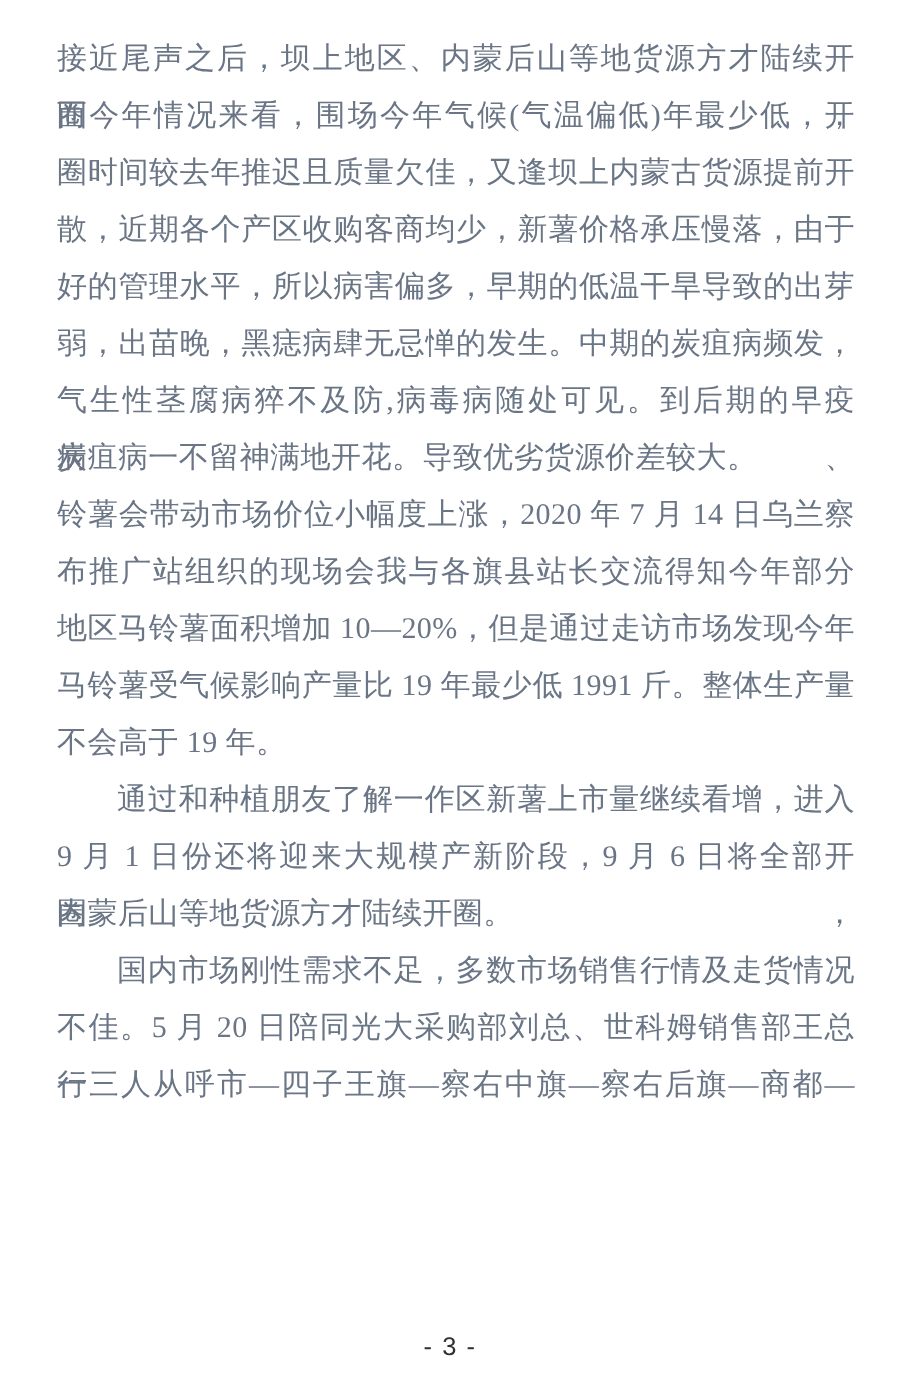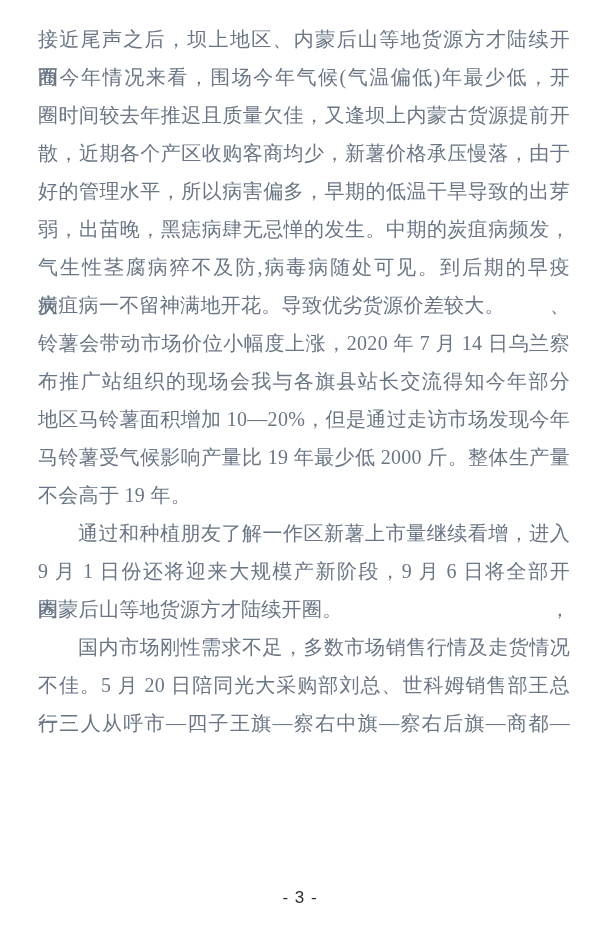--- a/index.html
+++ b/index.html
@@ -56,21 +56,21 @@
       <div class="line j">而今年情况来看，围场今年气候(气温偏低)年最少低，开</div>
       <div class="line j">圈时间较去年推迟且质量欠佳，又逢坝上内蒙古货源提前开</div>
       <div class="line j">散，近期各个产区收购客商均少，新薯价格承压慢落，由于</div>
       <div class="line j">好的管理水平，所以病害偏多，早期的低温干旱导致的出芽</div>
       <div class="line j">弱，出苗晚，黑痣病肆无忌惮的发生。中期的炭疽病频发，</div>
       <div class="line j">气生性茎腐病猝不及防,病毒病随处可见。到后期的早疫病、</div>
       <div class="line">炭疽病一不留神满地开花。导致优劣货源价差较大。</div>
       <div class="line j">铃薯会带动市场价位小幅度上涨，2020 年 7 月 14 日乌兰察</div>
       <div class="line j">布推广站组织的现场会我与各旗县站长交流得知今年部分</div>
       <div class="line j">地区马铃薯面积增加 10—20%，但是通过走访市场发现今年</div>
-      <div class="line j">马铃薯受气候影响产量比 19 年最少低 2000 斤。整体生产量</div>
+      <div class="line j">马铃薯受气候影响产量比 19 年最少低 1991 斤。整体生产量</div>
       <div class="line">不会高于 19 年。</div>
       <div class="line j indent">通过和种植朋友了解一作区新薯上市量继续看增，进入</div>
       <div class="line j">9 月 1 日份还将迎来大规模产新阶段，9 月 6 日将全部开圈，</div>
       <div class="line">内蒙后山等地货源方才陆续开圈。</div>
       <div class="line j indent">国内市场刚性需求不足，多数市场销售行情及走货情况</div>
       <div class="line j">不佳。5 月 20 日陪同光大采购部刘总、世科姆销售部王总一</div>
       <div class="line j">行三人从呼市—四子王旗—察右中旗—察右后旗—商都—</div>
     </div>
   <div class="page-number">- 3 -</div>
 </div>

